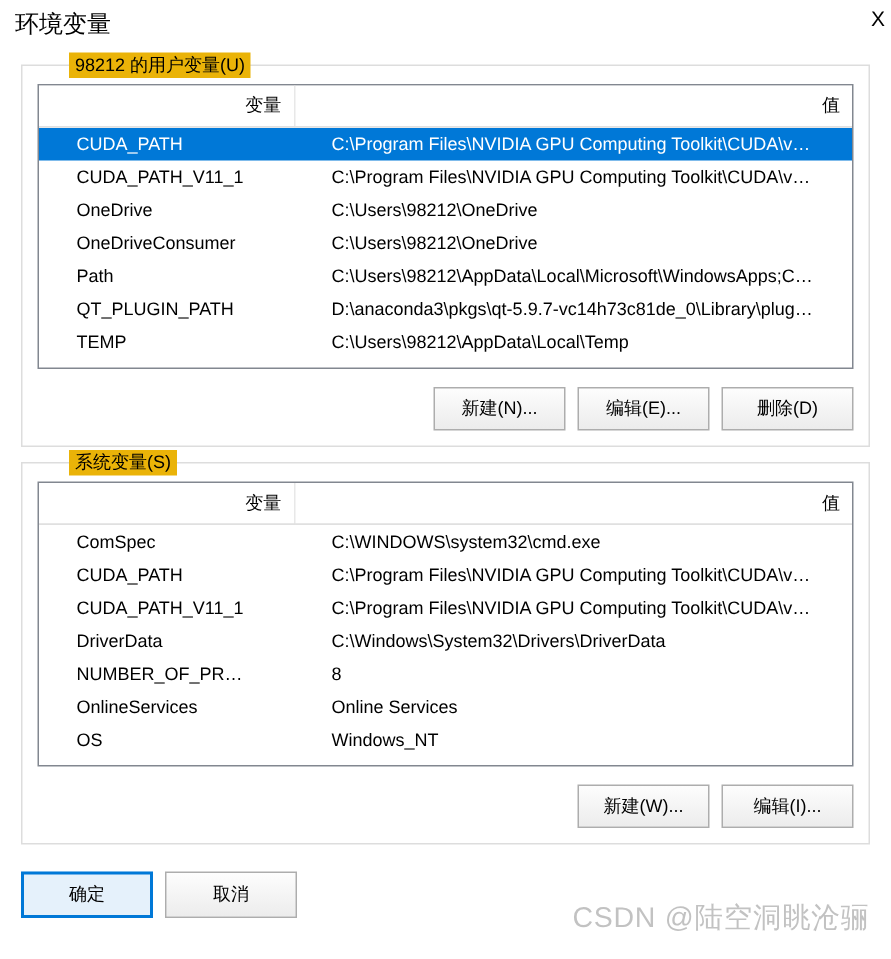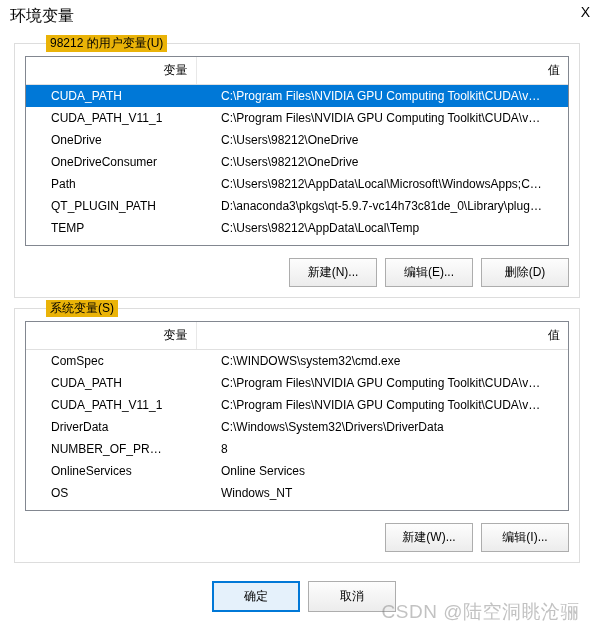--- a/index.html
+++ b/index.html
@@ -84,21 +84,21 @@
       border: 1px solid #adadad;
       background: #e1e1e1;
       background: linear-gradient(#fdfdfd,#ececec);
       font-size: 12px;
       font-family: inherit;
       cursor: pointer;
       text-align: center;
     }
     .bottom-bar {
       display: flex;
-      justify-content: center;
+      justify-content: flex-start;
       gap: 8px;
       padding: 8px 0 12px 14px;
     }
     .btn-primary {
       border: 2px solid #0078d7;
       background: #e5f1fb;
     }
     .watermark {
       position: absolute;
       right: 14px;

